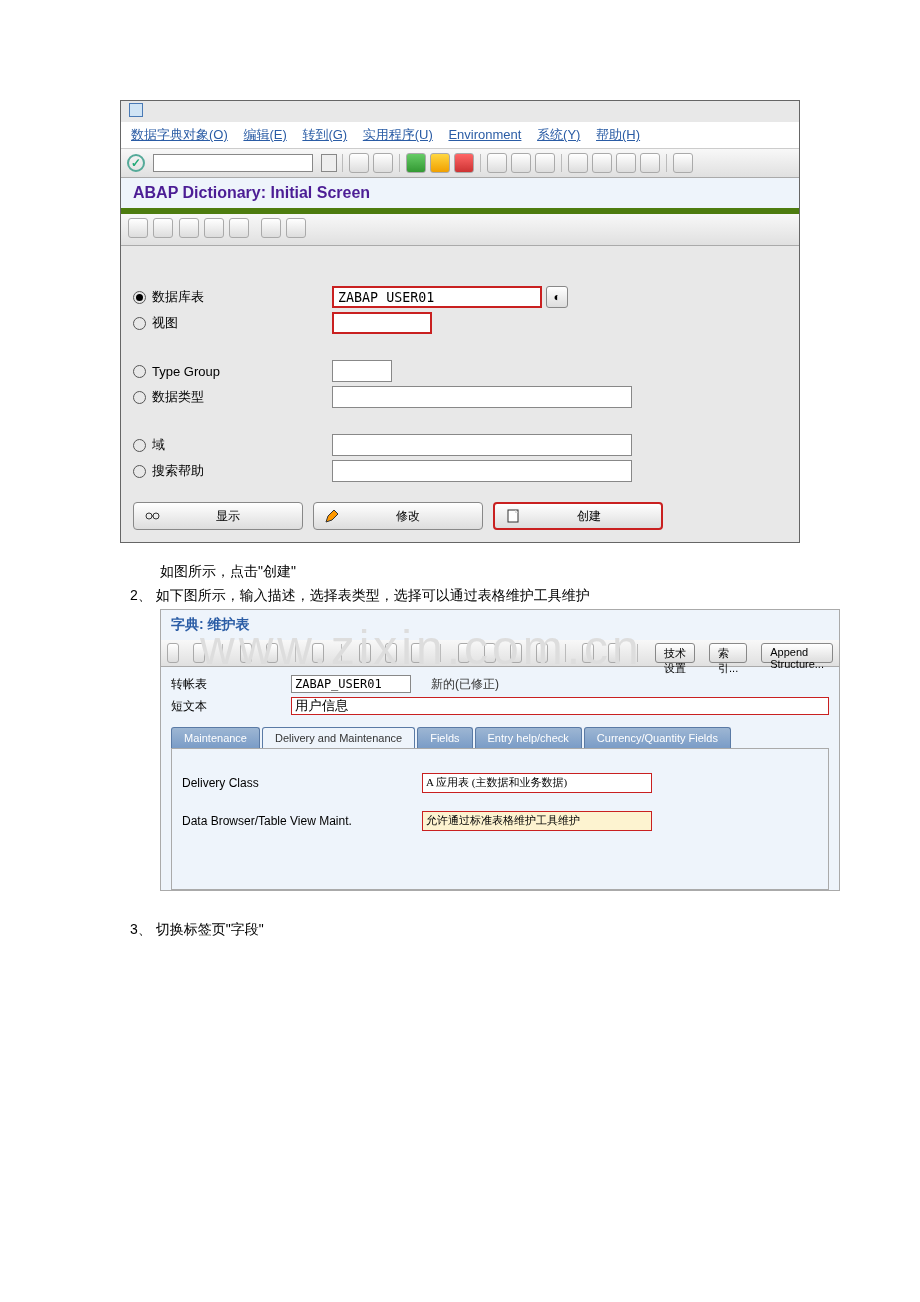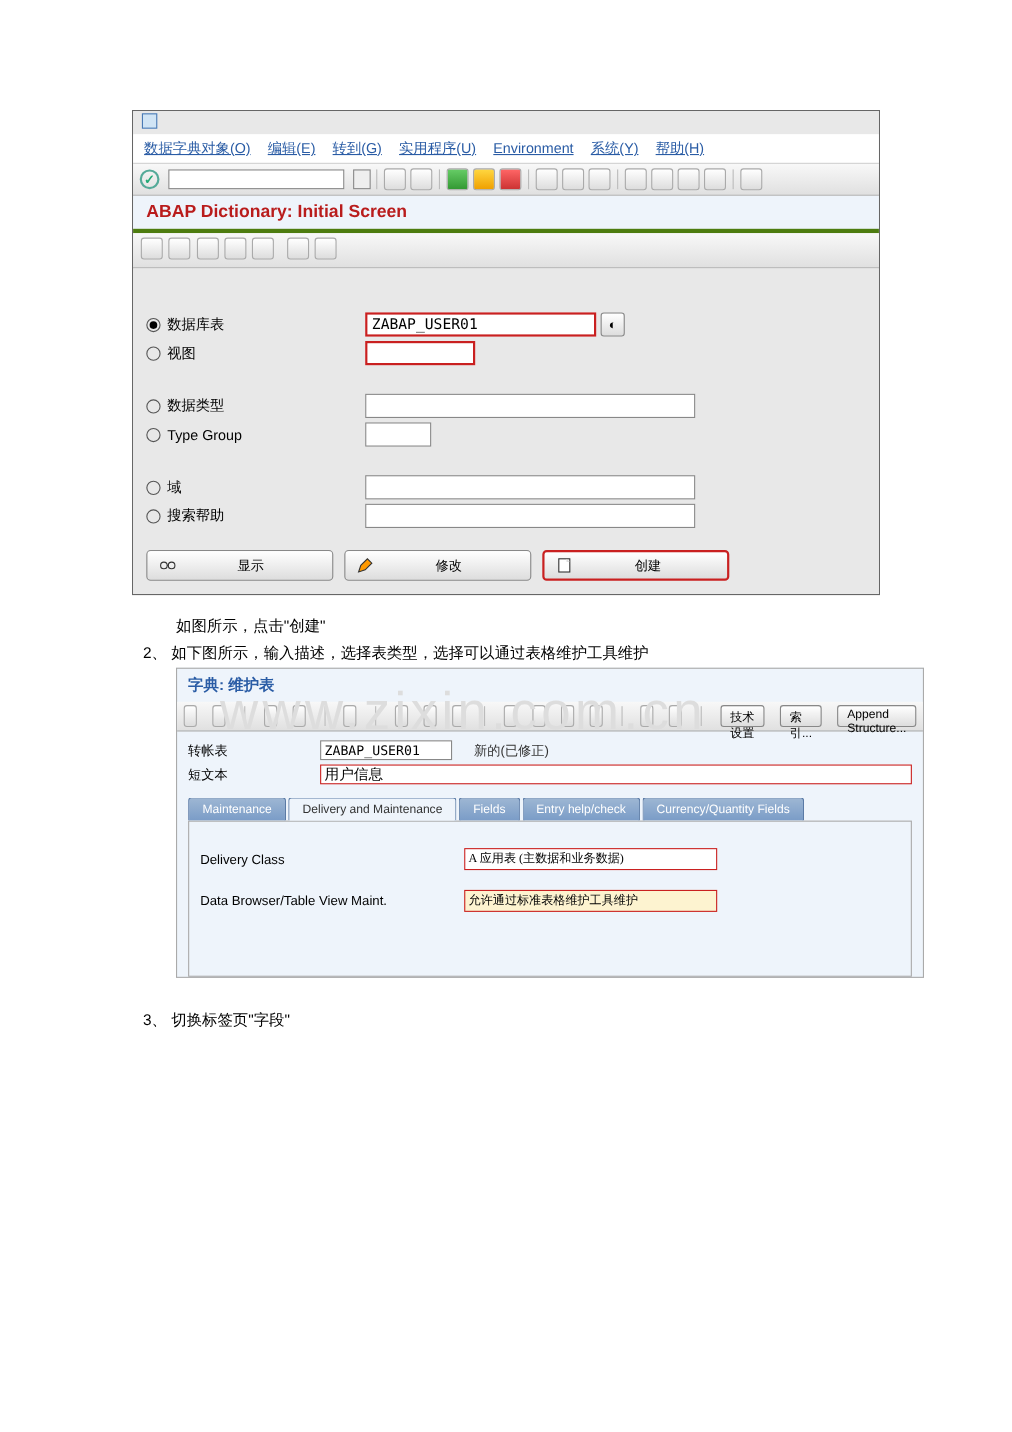--- a/index.html
+++ b/index.html
@@ -12,21 +12,21 @@
     .menubar span { color: #2a5ca5; margin-right: 12px; text-decoration: underline; cursor: pointer; }
     .stdbar { background: linear-gradient(#f8f8f8,#e0e0e0); border-bottom: 1px solid #aaa; padding: 4px 6px; display: flex; align-items: center; gap: 2px; }
     .green-check { width: 18px; height: 18px; border-radius: 50%; border: 2px solid #5a9; display:inline-flex; align-items:center; justify-content:center; color: #2a7; font-weight:bold; }
     .combo { width: 160px; height: 18px; border: 1px solid #888; background: #fff; margin: 0 6px; }
     .dd-btn { width: 16px; height: 18px; border: 1px solid #888; background: #eee; }
     .tb-icon { width: 20px; height: 20px; border: 1px solid #aaa; border-radius: 3px; display:inline-block; margin: 0 1px; background: linear-gradient(#fff,#ddd); }
     .tb-icon.yellow { background: linear-gradient(#ffd740,#f0a000); }
     .tb-icon.green { background: linear-gradient(#6c6,#393); }
     .tb-icon.red { background: linear-gradient(#f66,#c33); }
     .sep { width: 1px; height: 18px; background: #bbb; margin: 0 3px; }
-    .title-area { background: #eef4fb; padding: 6px 12px; font-size: 16px; font-weight: bold; color: #b91c1c; border-bottom: 4px solid #4d7c0f; }
+    .title-area { background: #eef4fb; padding: 6px 12px; font-size: 16px; font-weight: bold; color: #4c1d95; border-bottom: 6px solid #4d7c0f; }
     .appbar { background: linear-gradient(#f8f8f8,#e0e0e0); padding: 4px 6px; border-bottom: 1px solid #aaa; }
     .content { background: #e8e8e8; padding: 40px 12px 12px; }
     .row { display: flex; align-items: center; margin-bottom: 4px; }
     .radio { width: 13px; height: 13px; border: 1px solid #555; border-radius: 50%; margin-right: 6px; display: inline-flex; align-items:center; justify-content:center; }
     .radio.checked::after { content:''; width:7px; height:7px; border-radius:50%; background:#000; }
     .radio-label { width: 180px; font-size: 13px; }
     .field { width: 210px; height: 22px; border: 1px solid #888; background: #fff; padding: 2px 4px; font-family: monospace; }
     .field.highlight { border: 2px solid #c92020; }
     .f4btn { width: 22px; height: 22px; border: 1px solid #888; background: linear-gradient(#fff,#ddd); border-radius: 3px; margin-left: 4px; display:inline-flex; align-items:center; justify-content:center; }
     .gap { height: 22px; }
@@ -116,27 +116,27 @@
       <span class="f4btn">◐</span>
     </div>
     <div class="row">
       <span class="radio"></span>
       <span class="radio-label">视图</span>
       <input class="field highlight" style="width: 100px;">
     </div>
     <div class="gap"></div>
     <div class="row">
       <span class="radio"></span>
+      <span class="radio-label">Type Group</span>
+      <input class="field" style="width: 60px;">
+    </div>
+    <div class="row">
+      <span class="radio"></span>
       <span class="radio-label">数据类型</span>
       <input class="field" style="width: 300px;">
-    </div>
-    <div class="row">
-      <span class="radio"></span>
-      <span class="radio-label">Type Group</span>
-      <input class="field" style="width: 60px;">
     </div>
     <div class="gap"></div>
     <div class="row">
       <span class="radio"></span>
       <span class="radio-label">域</span>
       <input class="field" style="width: 300px;">
     </div>
     <div class="row">
       <span class="radio"></span>
       <span class="radio-label">搜索帮助</span>

